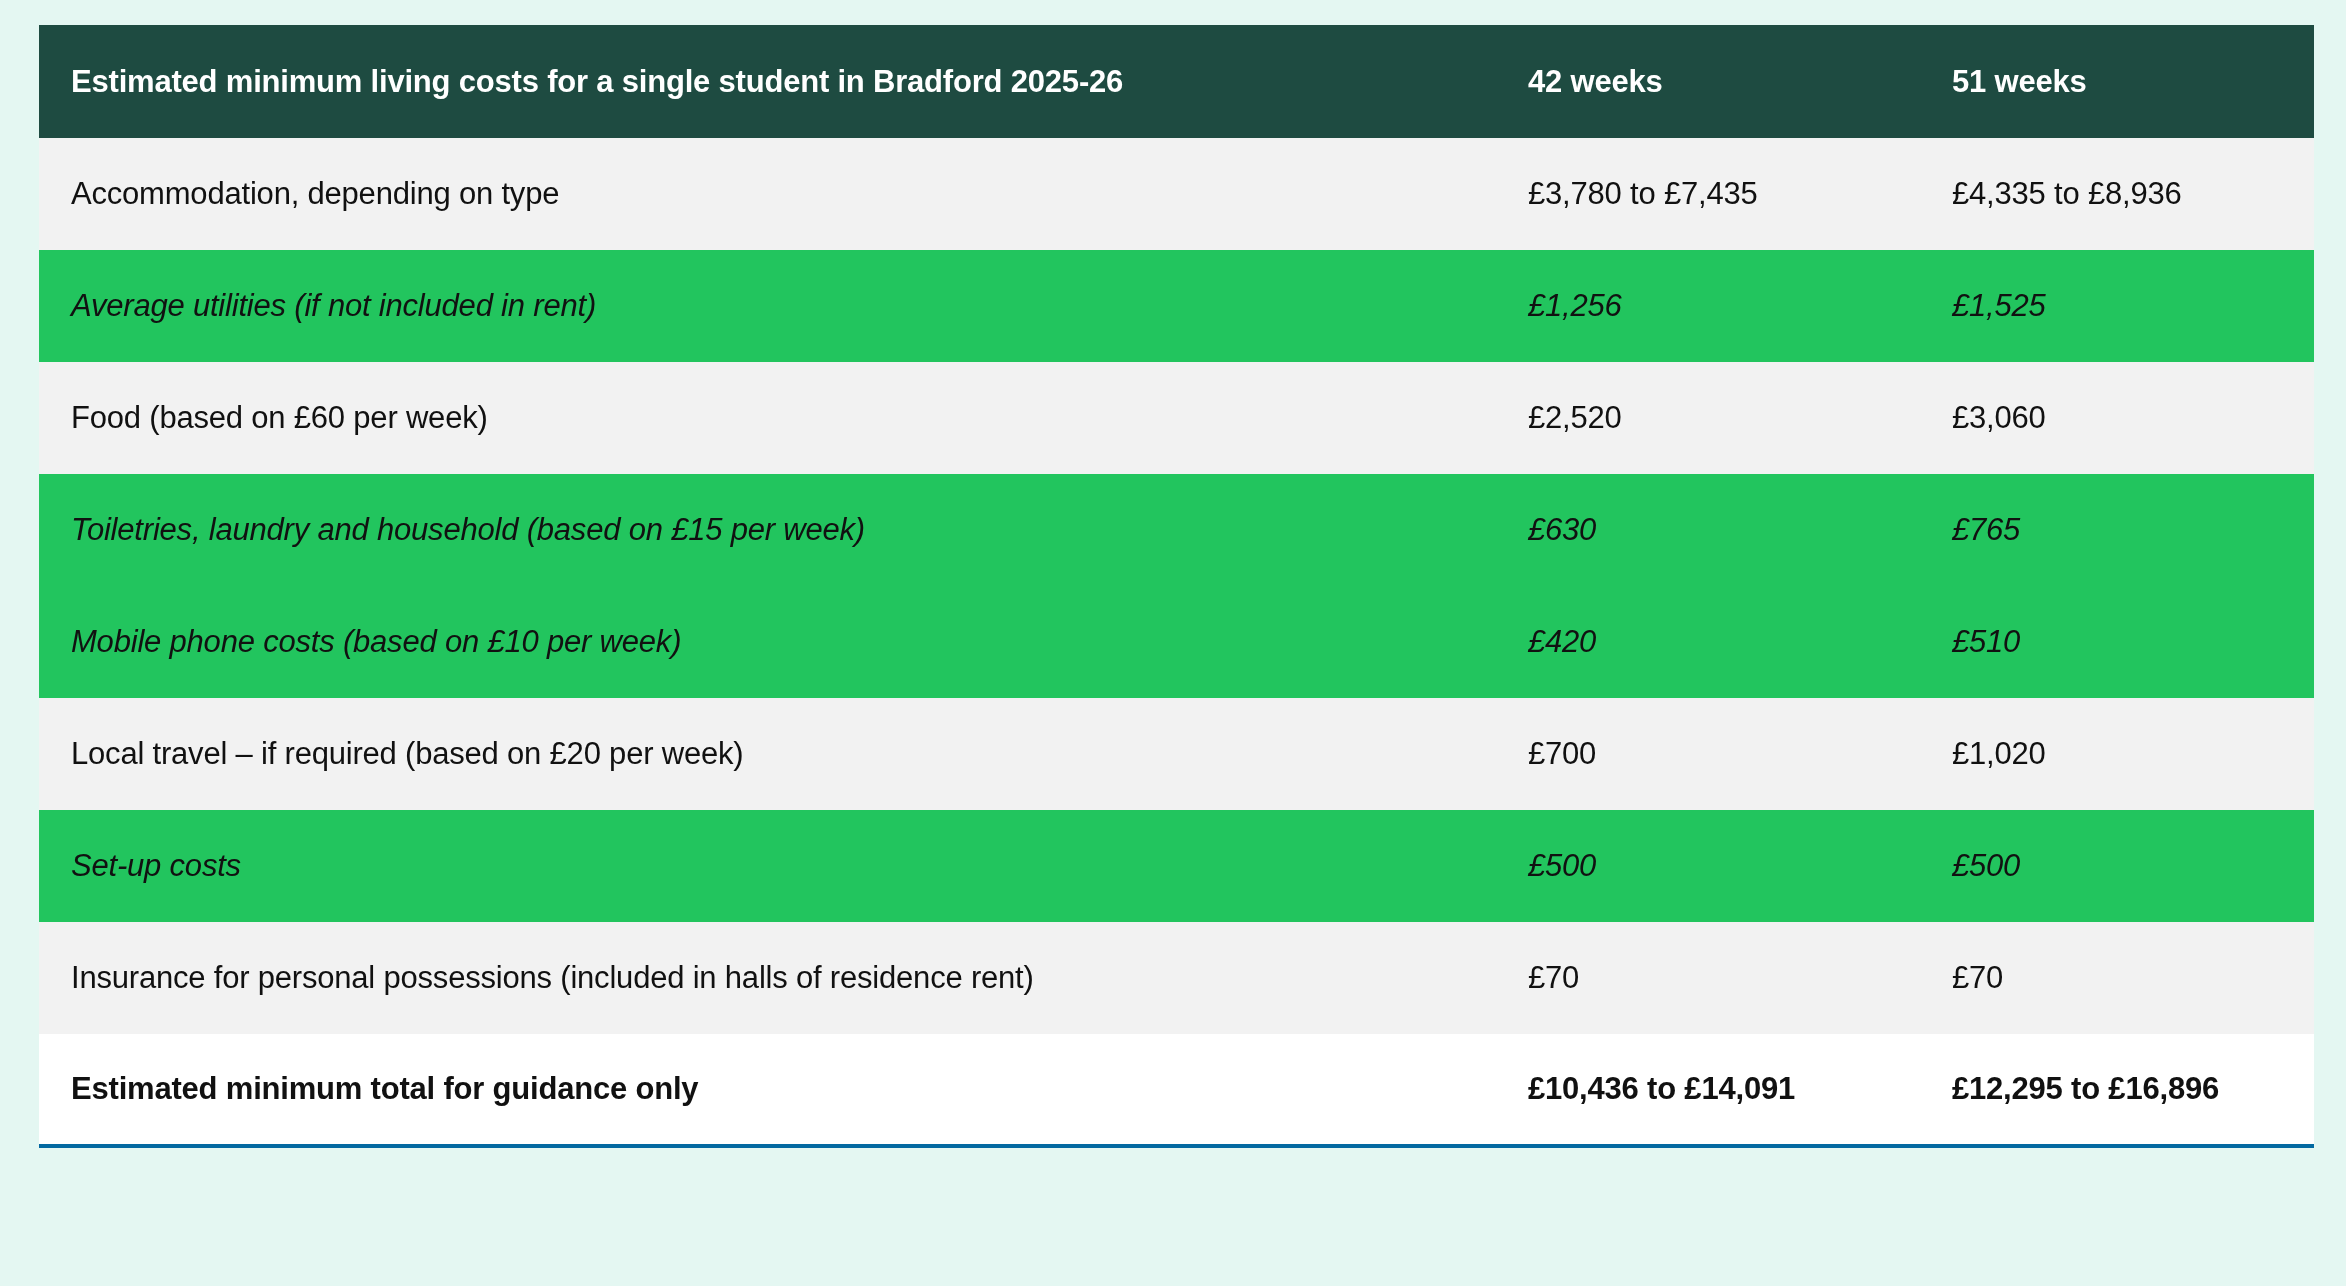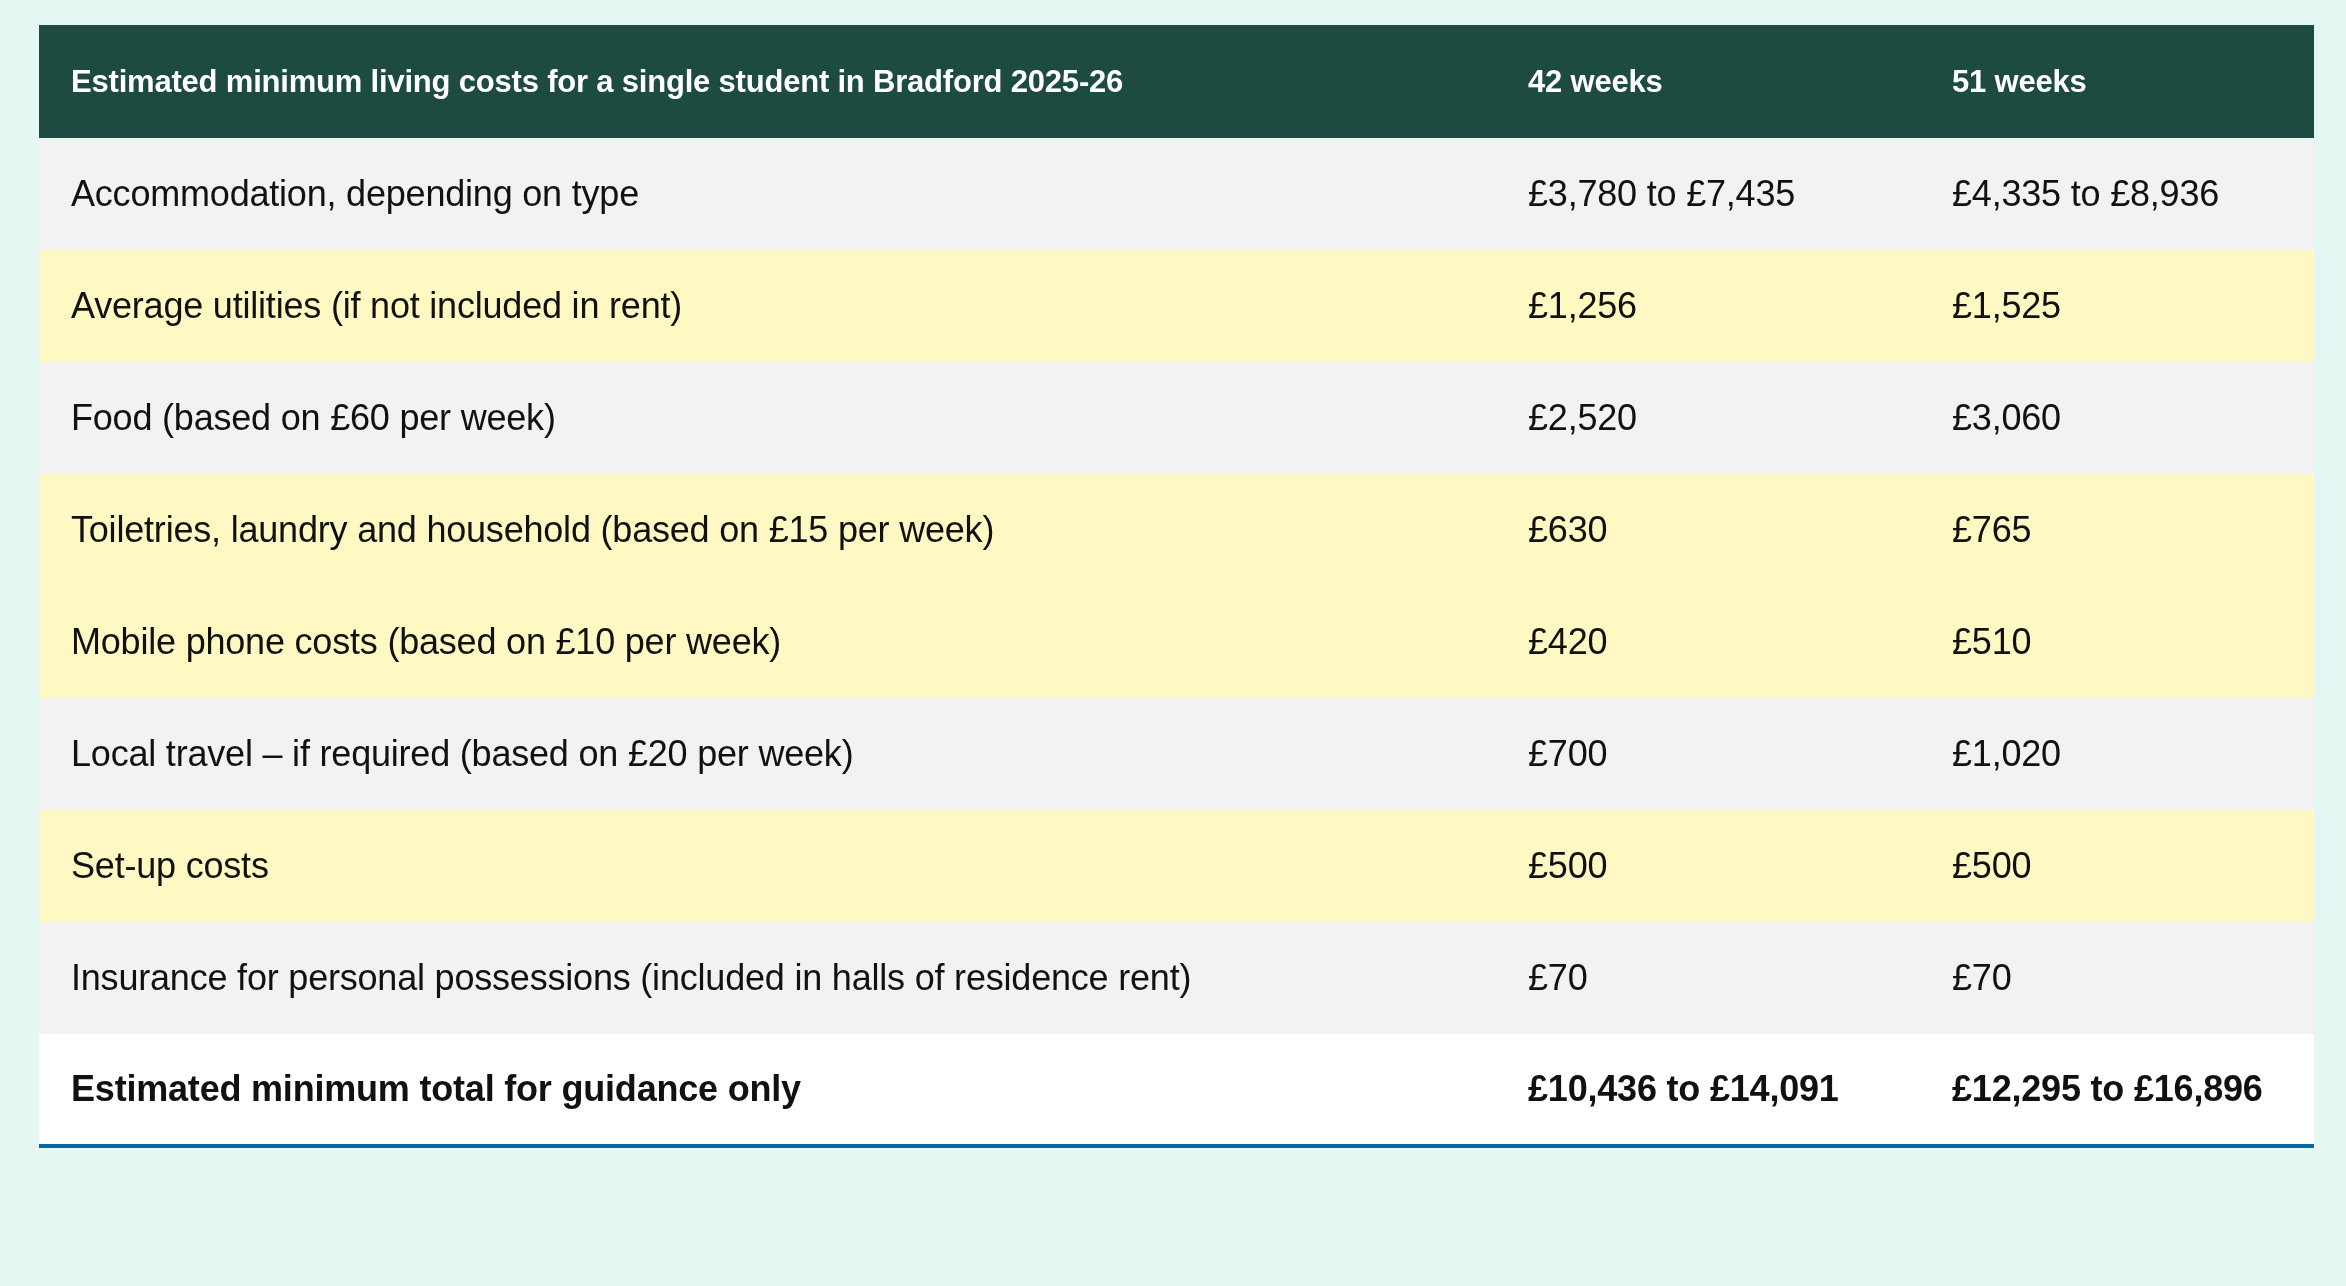--- a/index.html
+++ b/index.html
@@ -39,24 +39,24 @@
       font-size: 31px;
       text-align: left;
       padding: 0 0 0 32px;
       vertical-align: middle;
       letter-spacing: -0.2px;
     }
     tbody tr {
       height: 112px;
     }
     tbody tr.odd { background: #f2f2f2; }
-    tbody tr.even { background: #fef9c3; }
+    tbody tr.even { background: #22c55e; font-style: italic; }
     td {
       color: #111111;
-      font-size: 36px;
+      font-size: 31px;
       padding: 0 0 0 32px;
       vertical-align: middle;
       white-space: nowrap;
       letter-spacing: -0.2px;
     }
     tr.total td {
       font-weight: bold;
     }
     tbody tr.total {
       background: #ffffff;

